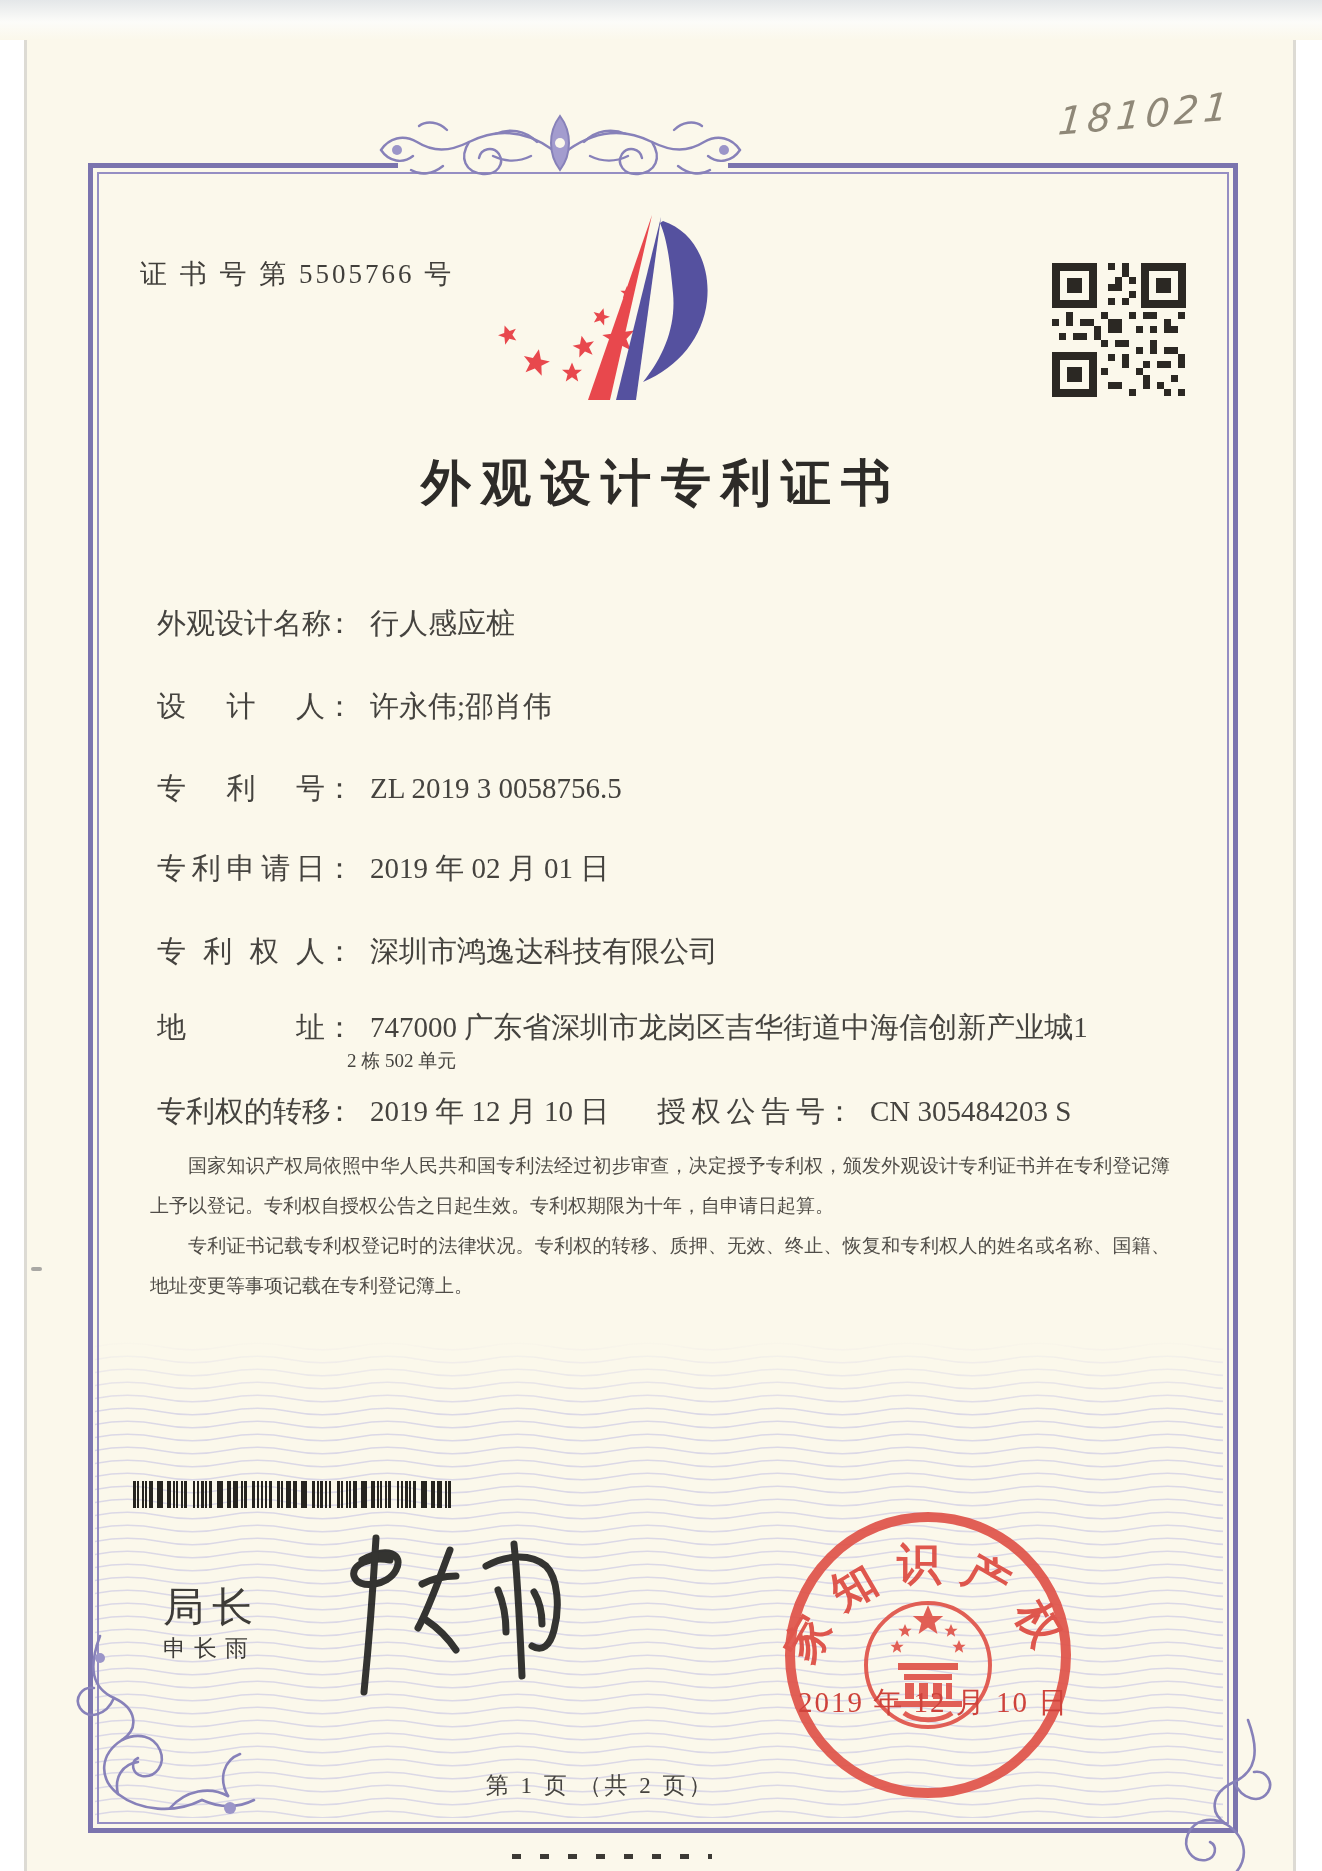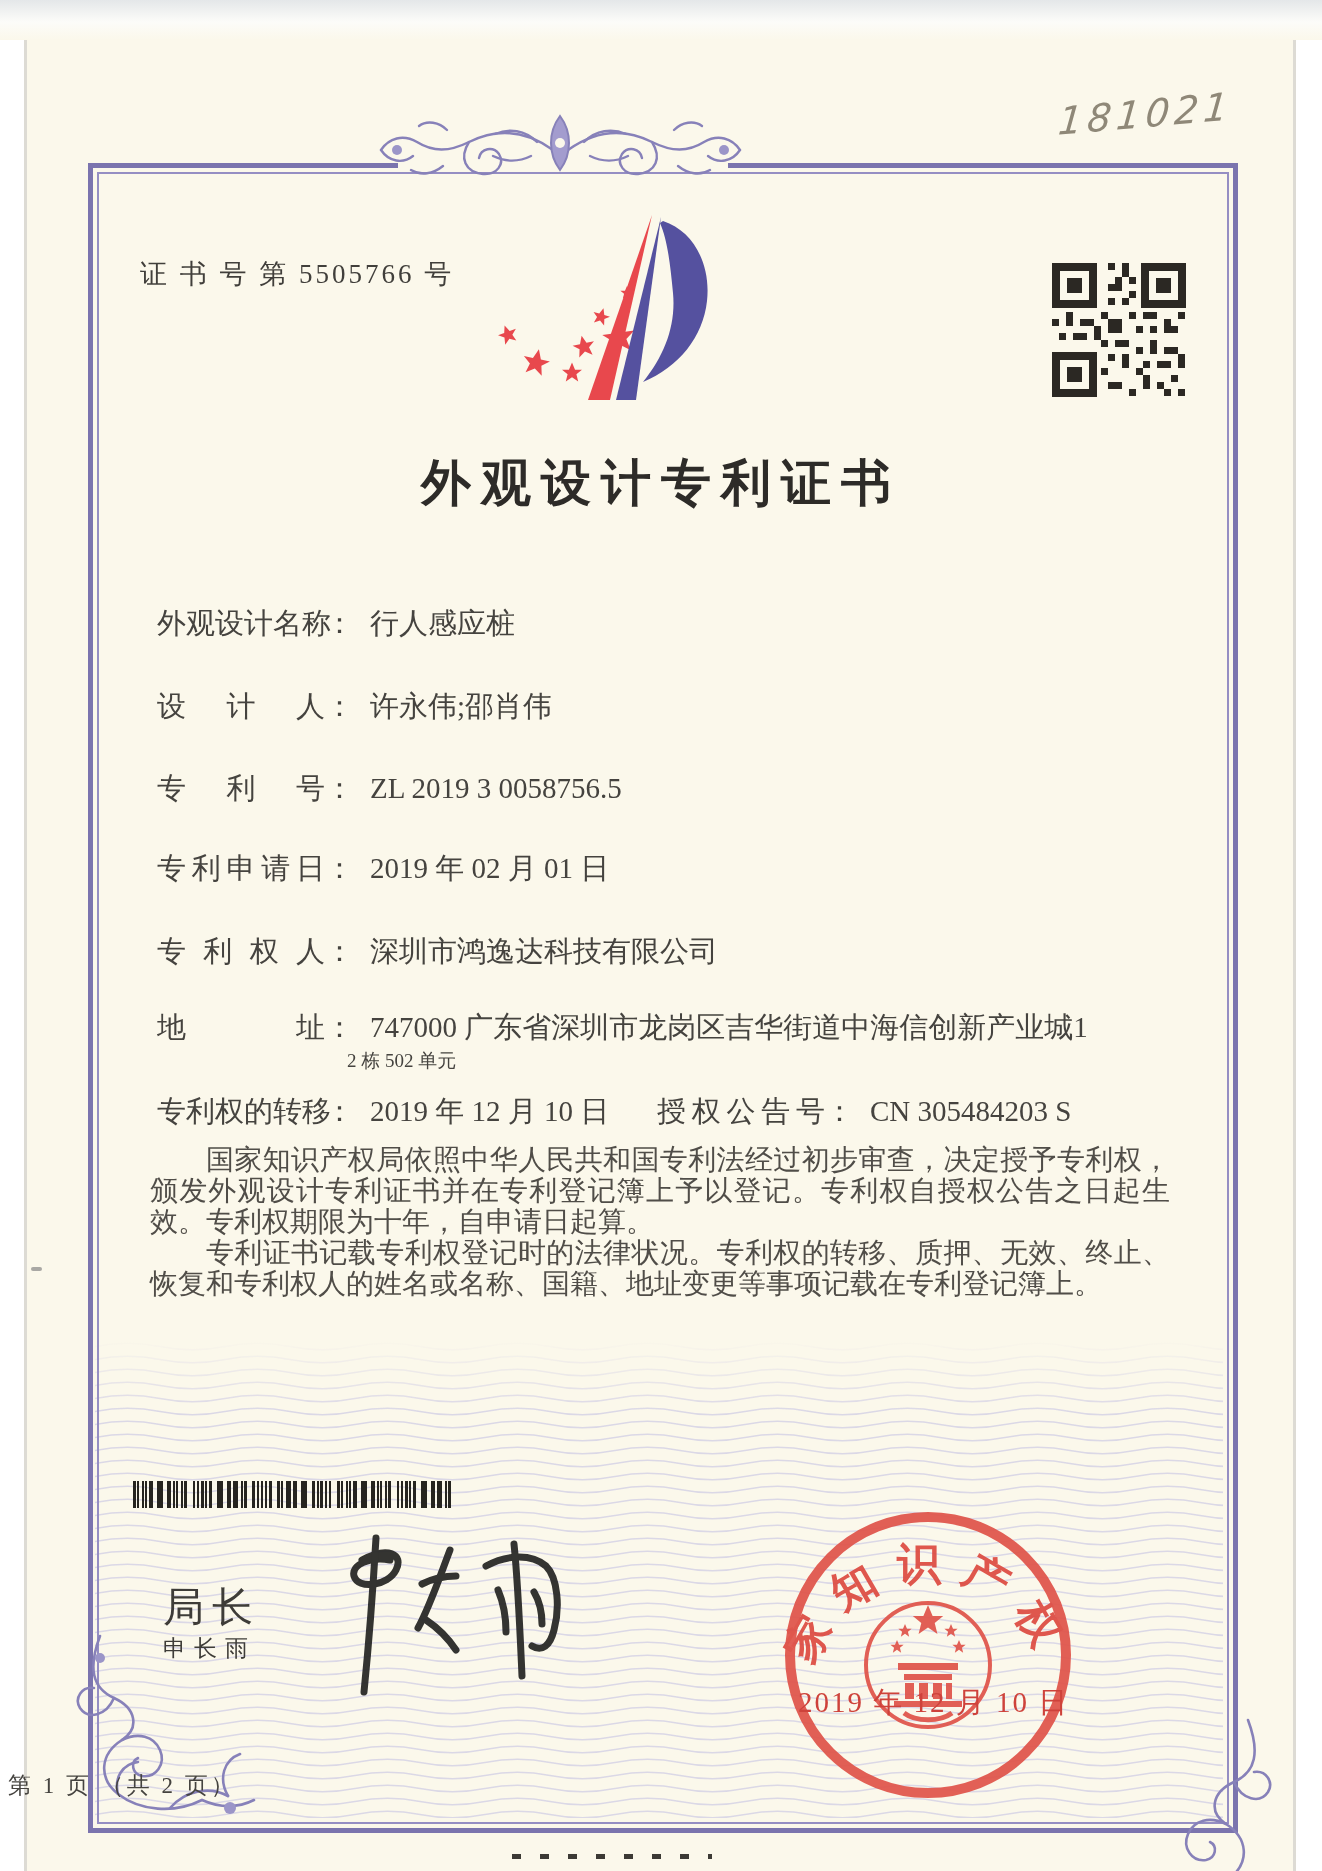--- a/index.html
+++ b/index.html
@@ -21,35 +21,35 @@
   .handwritten{position:absolute;left:1058px;top:92px;font-size:38px;color:#8f8878;
                font-family:"DejaVu Sans",sans-serif;font-style:italic;letter-spacing:5px;
                transform:rotate(-5deg) skewX(-10deg);}
   .title{position:absolute;left:0;top:450px;width:1322px;text-align:center;
          font-size:50px;font-weight:bold;letter-spacing:10px;color:#2d2b28;}
   .row{position:absolute;left:157px;font-size:29px;white-space:nowrap;color:#45433f;}
   .lab{display:inline-block;width:168px;text-align:justify;text-align-last:justify;}
   .colon{display:inline-block;margin-right:16px;}
   .addr2{position:absolute;left:347px;top:1048px;font-size:19px;color:#45433f;}
   .grp2{position:absolute;left:500px;top:0;}
-  .body-text{position:absolute;left:150px;top:1146px;width:1020px;font-size:28px;
-             line-height:31px;color:#504d48;text-align:justify;font-family:Liberation Mono, monospace;}
+  .body-text{position:absolute;left:150px;top:1146px;width:1020px;font-size:19px;
+             line-height:40px;color:#504d48;text-align:justify;}
   .body-text p{margin:0;text-indent:2em;}
   .barcode{position:absolute;left:133px;top:1481px;width:318px;height:27px;
     background:
       repeating-linear-gradient(90deg,#26241f 0 2px,transparent 2px 4px,#26241f 4px 6px,transparent 6px 12px),
       repeating-linear-gradient(90deg,#26241f 0 3px,transparent 3px 9px,#26241f 9px 11px,transparent 11px 17px);}
   .officer-title{position:absolute;left:163px;top:1580px;font-size:41px;letter-spacing:8px;color:#3e3c38;}
   .officer-name{position:absolute;left:163px;top:1633px;font-size:23px;letter-spacing:8px;color:#3e3c38;}
   .signature{position:absolute;left:318px;top:1532px;}
   .seal{position:absolute;left:778px;top:1505px;}
   .seal-date{position:absolute;left:798px;top:1683px;width:260px;font-size:29px;color:#ce423b;
              letter-spacing:2px;white-space:nowrap;}
-  .footer{position:absolute;left:0;top:1770px;width:1200px;text-align:left;font-size:23px;
-          letter-spacing:3px;color:#45433f;padding-left:8px;}
+  .footer{position:absolute;left:0;top:1770px;width:1200px;text-align:center;font-size:23px;
+          letter-spacing:3px;color:#45433f;}
   .waves{position:absolute;left:95px;top:1340px;
          -webkit-mask-image:linear-gradient(180deg,transparent 0,#000 15%);
          mask-image:linear-gradient(180deg,transparent 0,#000 15%);}
   .qr{position:absolute;left:1052px;top:263px;}
   .logo{position:absolute;left:480px;top:205px;}
   .clipped-frag{position:absolute;left:512px;top:1854px;width:200px;height:5px;
     background:repeating-linear-gradient(90deg,#3c3a35 0 9px,transparent 9px 28px);}
   .speck{position:absolute;left:31px;top:1267px;width:11px;height:4px;background:#a9a8a4;border-radius:2px;}
 </style>
 </head>

